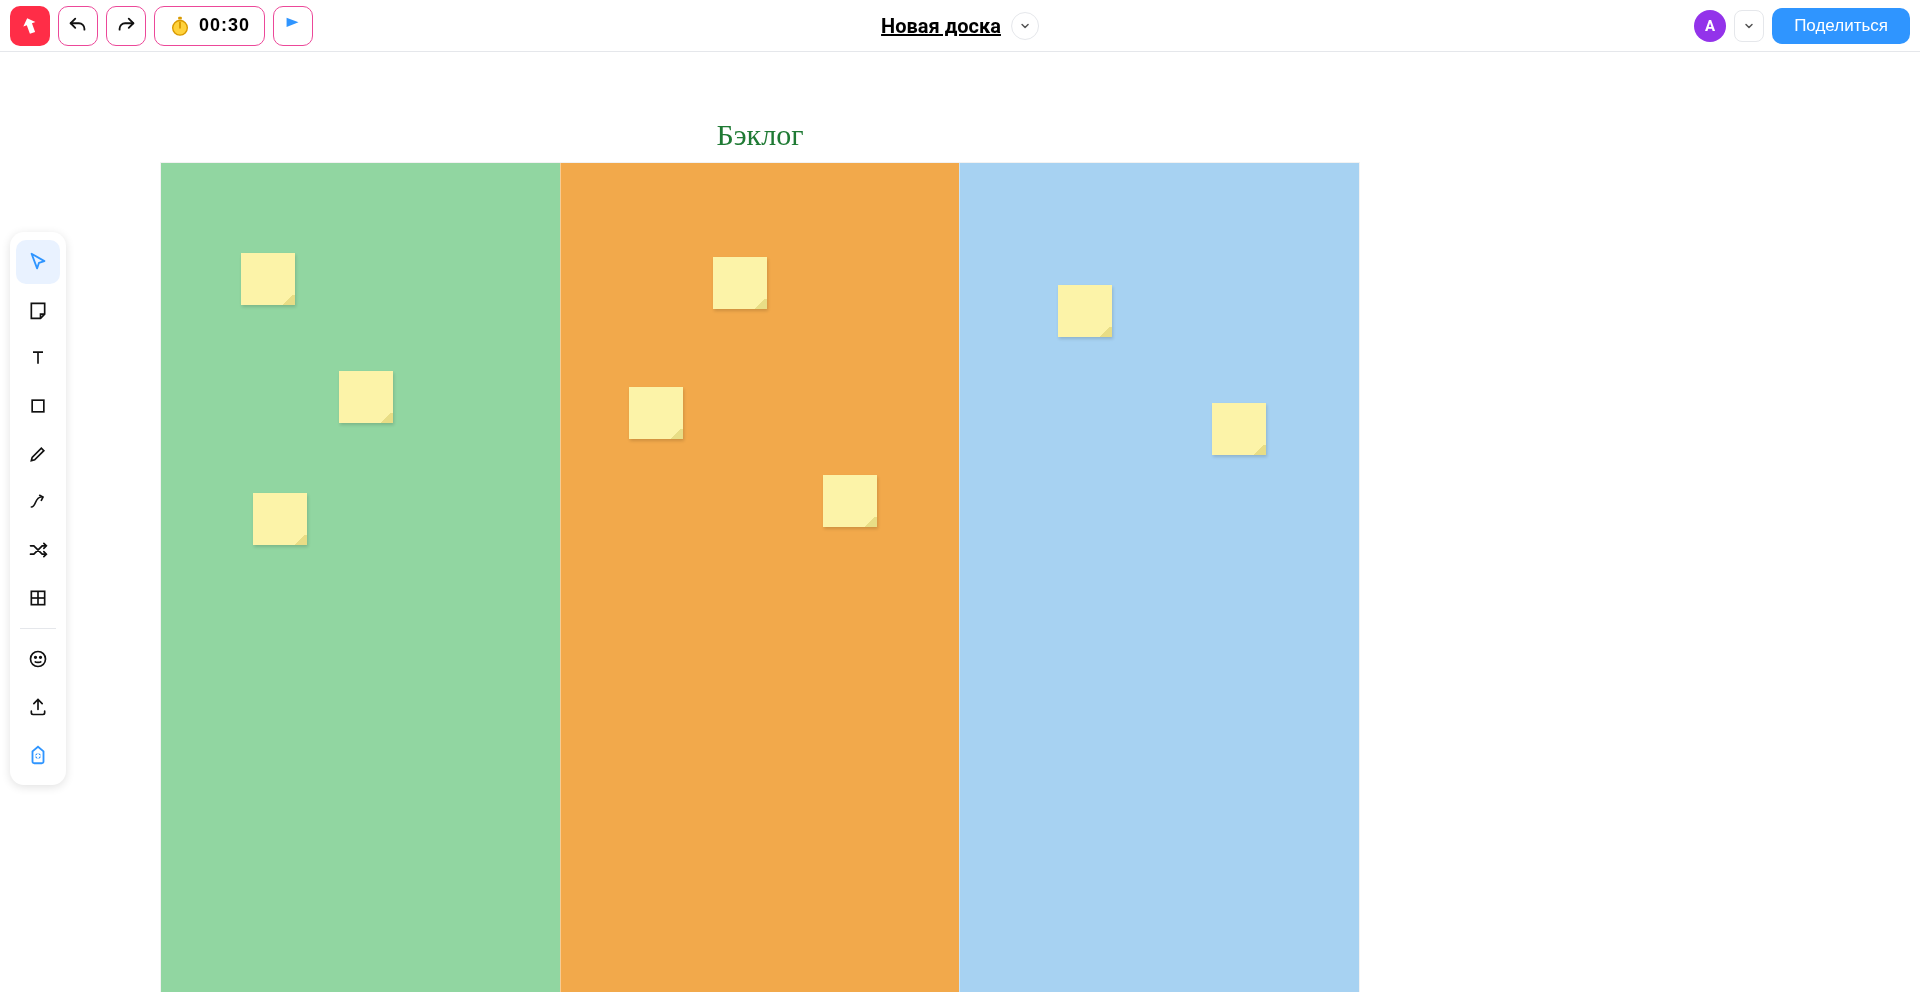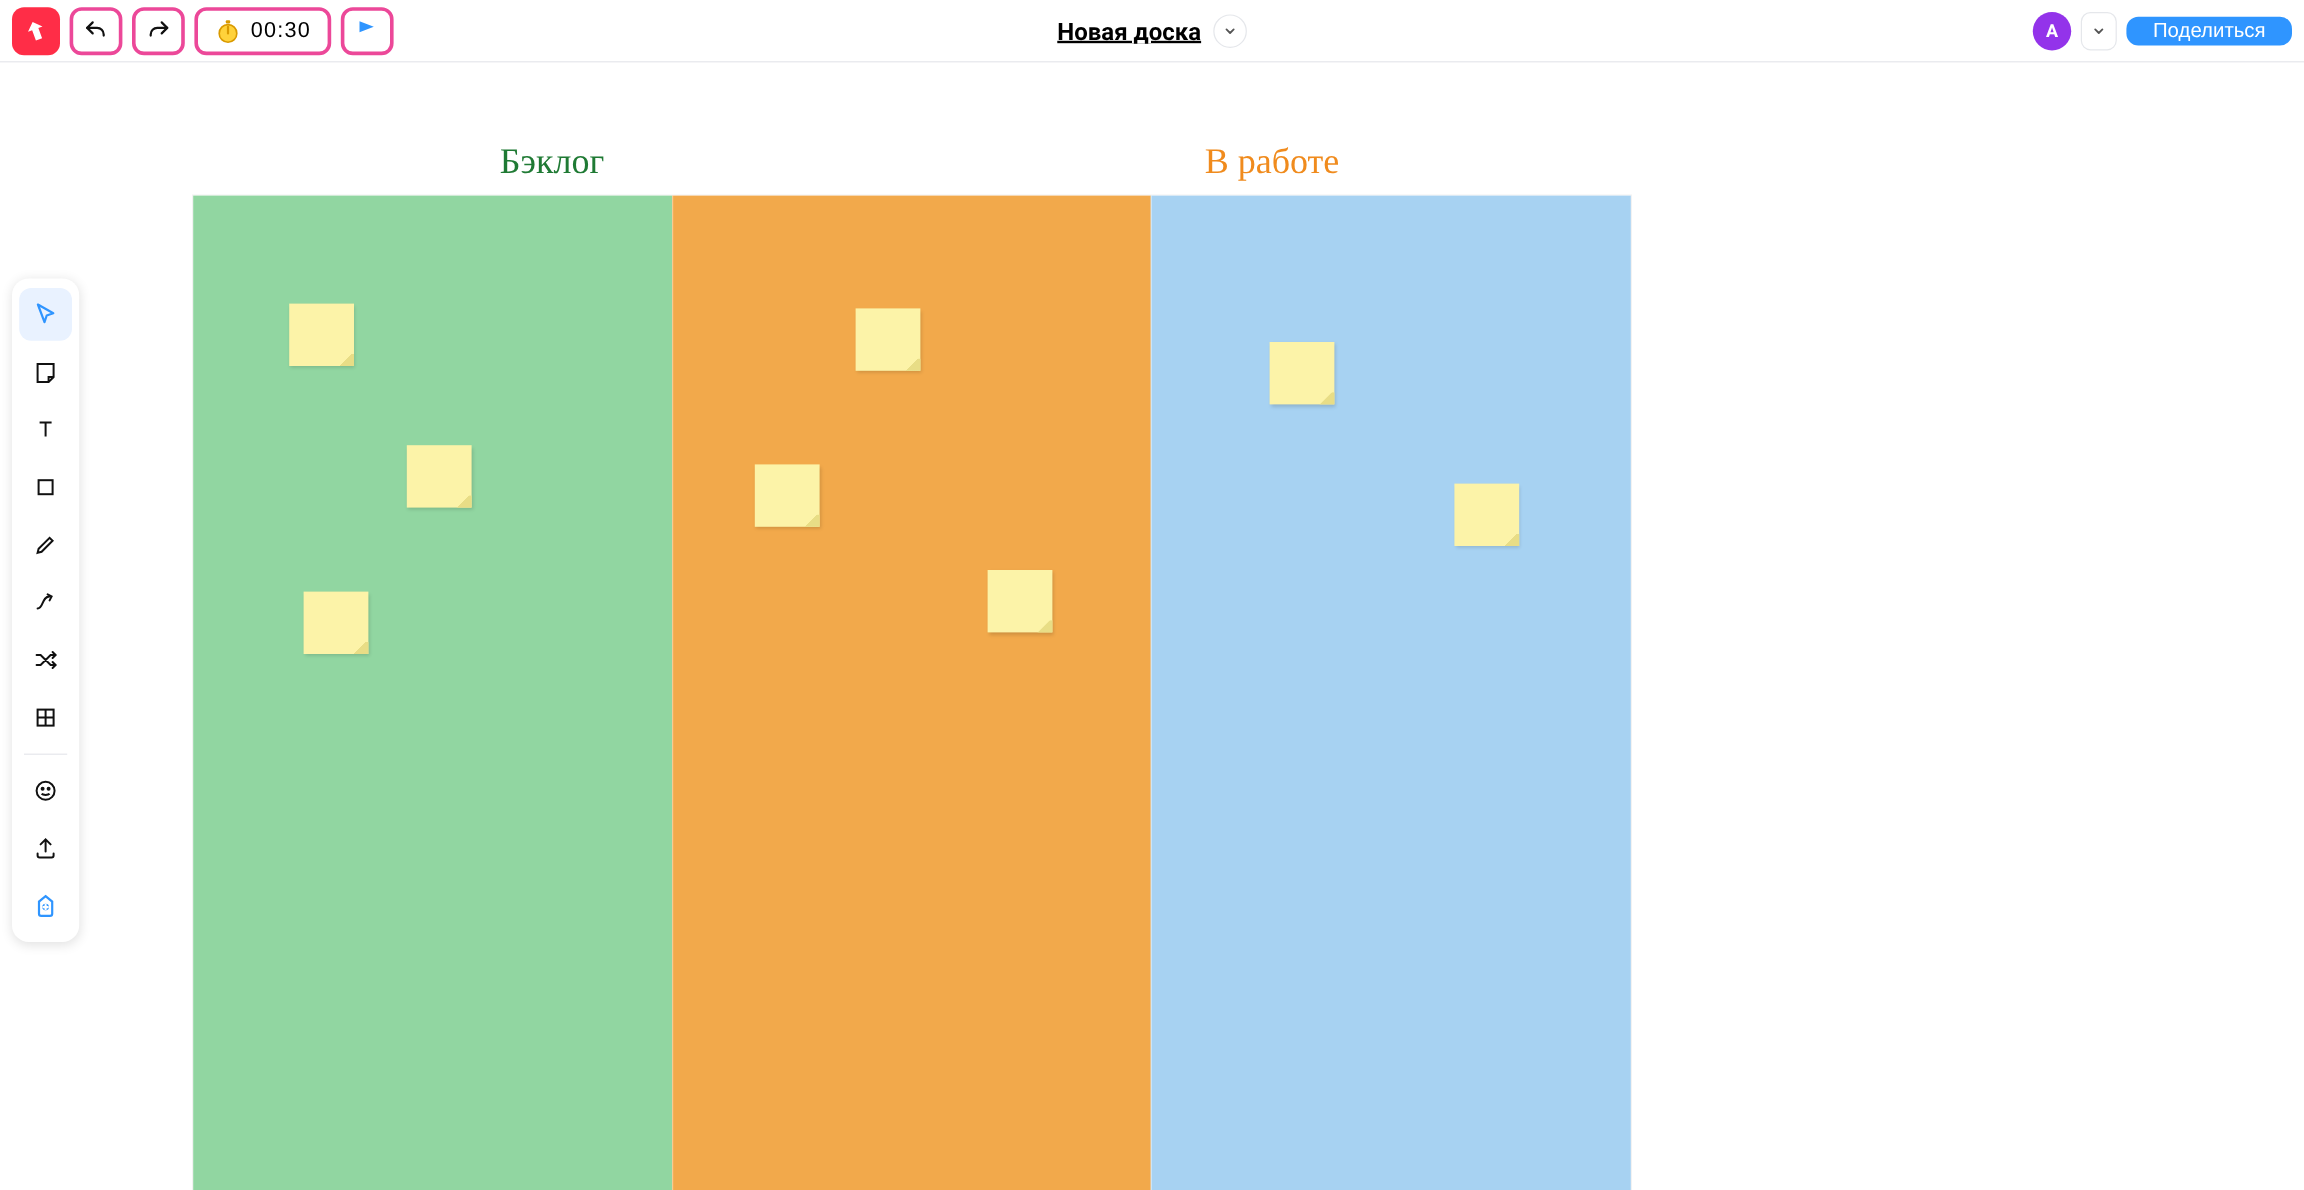--- a/index.html
+++ b/index.html
@@ -16,26 +16,27 @@
     position: relative;
   }
   .logo {
     width: 40px; height: 40px;
     background: #ff2d47;
     border-radius: 10px;
     display: flex; align-items: center; justify-content: center;
   }
   .hbtn {
     height: 40px; min-width: 40px;
-    border: 3px solid #ec4899;
+    border: 1px solid #ec4899;
     border-radius: 10px;
     background: #fff;
     display: flex; align-items: center; justify-content: center;
     padding: 0 8px;
     cursor: pointer;
+    font-weight: bold;
   }
   .hbtn.timer { gap: 8px; padding: 0 14px; }
   .timer-text { font-size: 18px; letter-spacing: 1px; font-variant-numeric: tabular-nums; }
   .header-center {
     position: absolute; left: 50%; transform: translateX(-50%);
     display: flex; align-items: center; gap: 10px; text-decoration: underline;
   }
   .board-title { font-size: 20px; font-weight: 700; cursor: text; }
   .chev-btn {
     width: 28px; height: 28px; border-radius: 50%;
@@ -48,21 +49,21 @@
     width: 32px; height: 32px; border-radius: 50%;
     background: #9333ea; color: #fff;
     display: flex; align-items: center; justify-content: center;
     font-weight: 700; font-size: 15px;
   }
   .avatar-chev {
     width: 30px; height: 32px; border: 1px solid #e5e7eb; border-radius: 8px;
     display:flex; align-items:center; justify-content:center; background:#fff; cursor:pointer;
   }
   .share-btn {
-    height: 24px; padding: 0 22px;
+    height: 36px; padding: 0 22px;
     background: #2f95ff; color: #fff;
     border: none; border-radius: 10px;
     font-size: 17px; font-weight: 500; cursor: pointer;
   }
 
   
   .toolbar {
     position: absolute;
     left: 10px; top: 180px;
     width: 56px;
@@ -281,21 +282,20 @@
             <circle cx="12" cy="13" r="3" fill="#2f95ff" stroke="none"></circle>
             <path d="M12 11v4M10 13h4" stroke="#fff" stroke-width="2"></path>
           </svg>
         </span>
       </div>
     </div>
 
   <div class="kanban">
     <div class="col-headers" id="col-headers">
         <div class="col-header" style="color: rgb(31, 122, 52);">Бэклог</div>
-        <div class="col-header" style="color: rgb(240, 139, 29);">В работе</div>
       </div>
     <div class="columns" id="columns">
         <div class="col" style="background: rgb(145, 214, 161);">
           <div class="sticky" style="left: 80px; top: 90px;"></div>
           <div class="sticky" style="left: 178px; top: 208px;"></div>
           <div class="sticky" style="left: 92px; top: 330px;"></div>
         </div>
         <div class="col" style="background: rgb(242, 169, 75);">
           <div class="sticky" style="left: 152px; top: 94px;"></div>
           <div class="sticky" style="left: 68px; top: 224px;"></div>

